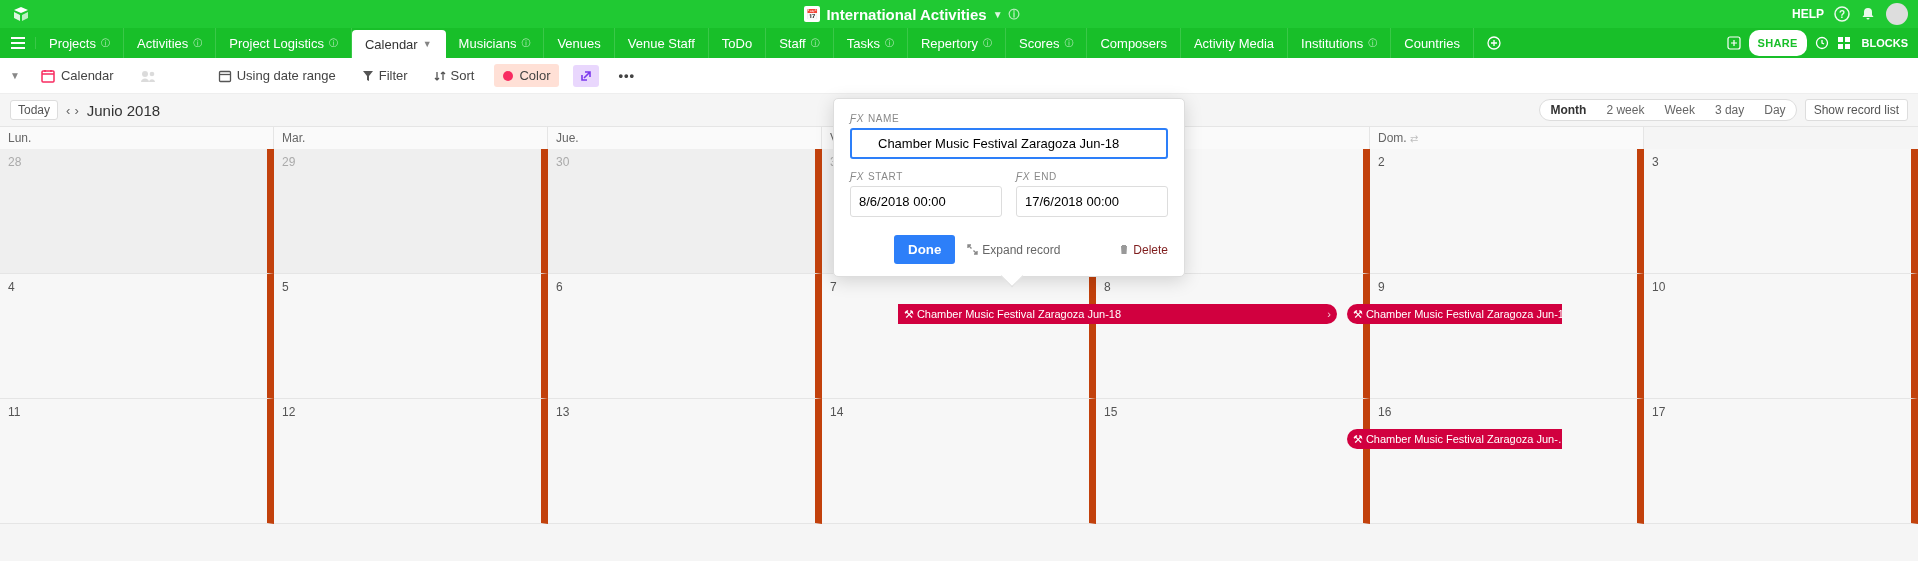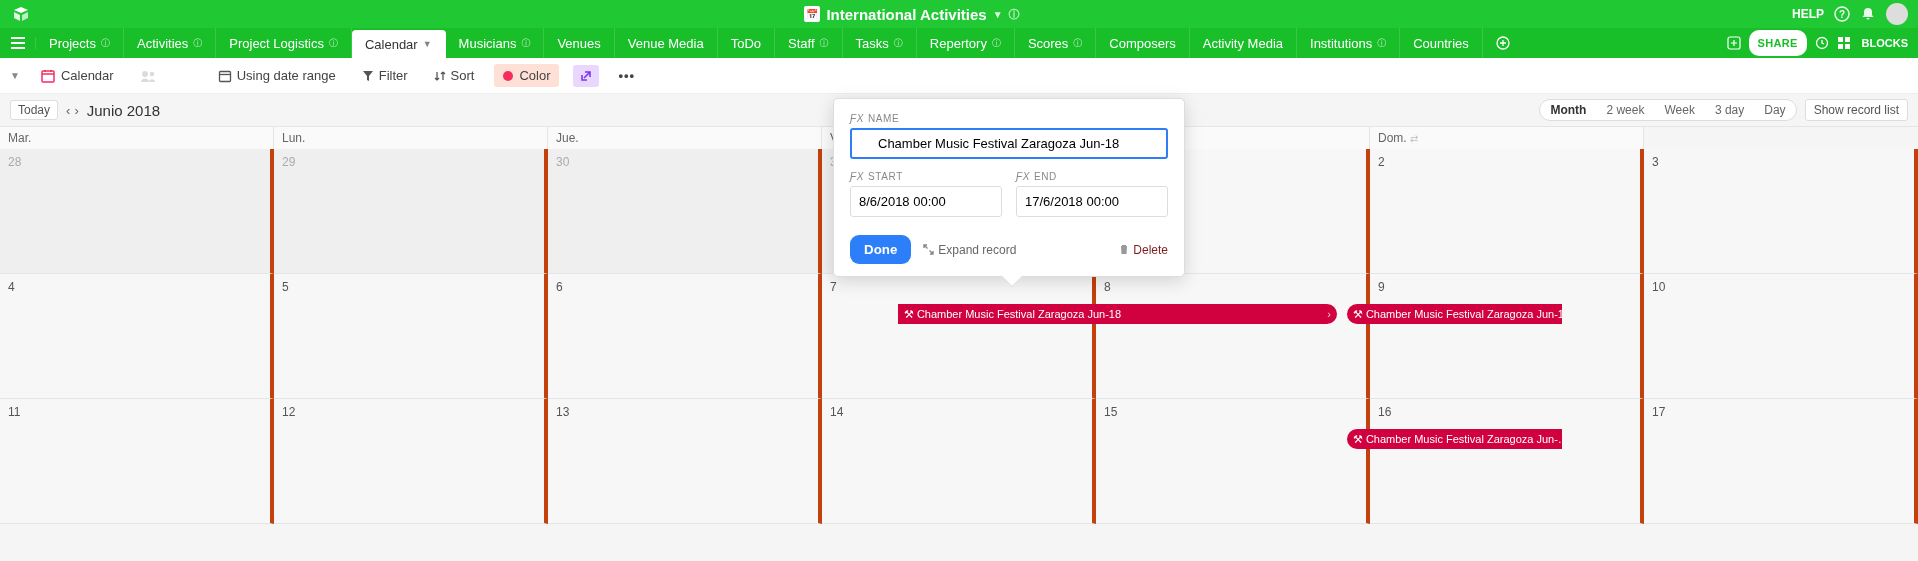--- a/index.html
+++ b/index.html
@@ -42,42 +42,42 @@
   .date-row .spacer { flex:1;}
   .date-row .ranges { display:flex; background:#fff; border:1px solid #ddd; border-radius:12px; overflow:hidden; font-size:12px;}
   .date-row .ranges span { padding:3px 10px; color:#666; cursor:pointer;}
   .date-row .ranges span.sel { font-weight:600; color:#333;}
   .date-row .show-list { background:#fff; border:1px solid #ddd; border-radius:3px; padding:3px 8px; font-size:12px; margin-left:8px; color:#555;}
 
   
   .cal-head { display:grid; grid-template-columns:repeat(7,1fr); border-top:1px solid #e5e5e5;}
   .cal-head div { font-size:12px; color:#666; padding:4px 8px; border-right:1px solid #e5e5e5; background:#fafafa;}
   .cal-body { display:grid; grid-template-columns:repeat(7,1fr); grid-template-rows:125px 125px 125px;}
-  .cell { border-right:4px solid #c2410c; border-bottom:1px solid #e5e5e5; padding:6px 8px; font-size:12px; color:#555; position:relative; background:#f7f7f7;}
+  .cell { border-right:7px solid #c2410c; border-bottom:1px solid #e5e5e5; padding:6px 8px; font-size:12px; color:#555; position:relative; background:#f7f7f7;}
   .cell.prev { background:#efefef; color:#aaa;}
   .cell .num { font-size:12px;}
 
   .event { position:absolute; height:20px; background:#d1003f; color:#fff; font-size:11px; display:flex; align-items:center; padding:0 6px; border-radius:10px; white-space:nowrap; overflow:hidden; z-index:2;}
   .event .arrow { margin-left:auto; opacity:.8;}
   .ev1 { top:304px; left:898px; width:439px; border-top-left-radius:0; border-bottom-left-radius:0;}
   .ev1::before { content:"00"; color:#fff; background:#d1003f; position:absolute; left:-20px; width:20px; height:20px; display:flex;align-items:center;justify-content:center; font-size:10px; border-radius:10px 0 0 10px;}
   .ev2 { top:304px; left:1347px; width:215px; border-radius:10px 0 0 10px;}
   .ev3 { top:429px; left:1347px; width:215px; border-radius:10px 0 0 10px;}
 
   
   .popover { position:absolute; top:98px; left:833px; width:352px; background:#fff; border:1px solid #ddd; border-radius:5px; box-shadow:0 4px 18px rgba(0,0,0,.15); padding:14px 16px 12px; z-index:10; font-size:13px;}
   .popover .fld-label { display:flex; align-items:center; gap:4px; font-size:10px; letter-spacing:.6px; color:#888; text-transform:uppercase; margin-bottom:4px;}
   .popover .name-input { width:100%; border:2px solid #2d7ff9; border-radius:3px; padding:6px 6px 6px 26px; font-size:13px; position:relative;}
   .popover .name-wrap { position:relative; margin-bottom:12px;}
   .popover .name-wrap .ico { position:absolute; left:6px; top:7px; font-size:13px;}
   .popover .dates { display:flex; gap:14px; margin-bottom:18px;}
   .popover .dates .col { flex:1;}
   .popover .dates input { width:100%; border:1px solid #ddd; border-radius:3px; padding:7px 8px; font-size:13px;}
   .popover .actions { display:flex; align-items:center;}
-  .popover .done { background:#2d7ff9; color:#fff; border:none; border-radius:9px; padding:7px 14px; font-weight:600; cursor:pointer;}
+  .popover .done { background:#2d7ff9; color:#fff; border:none; border-radius:3px; padding:7px 14px; font-weight:600; cursor:pointer;margin-left:44px;}
   .popover .expand { margin-left:12px; color:#666; font-size:12px; cursor:pointer; display:flex; gap:4px; align-items:center;}
   .popover .delete { margin-left:auto; color:#7f1d1d; font-size:12px; cursor:pointer; display:flex; gap:4px; align-items:center;}
   .popover .tail { position:absolute; bottom:-8px; left:170px; width:16px; height:16px; background:#fff; transform:rotate(45deg); border-right:1px solid #ddd; border-bottom:1px solid #ddd;}
 
   svg { display:block;}
 </style>
 </head>
 <body>
 
 <div class="app-header">
@@ -135,21 +135,21 @@
         <span style="font-size:9px;opacity:.6;">▼</span>
       </div>
       <div class="tab">
         <span>Musicians</span>
         <span class="sup">ⓘ</span>
       </div>
       <div class="tab">
         <span>Venues</span>
       </div>
       <div class="tab">
-        <span>Venue Media</span>
+        <span>Venue Staff</span>
       </div>
       <div class="tab">
         <span>ToDo</span>
       </div>
       <div class="tab">
         <span>Staff</span>
         <span class="sup">ⓘ</span>
       </div>
       <div class="tab">
         <span>Tasks</span>
@@ -274,22 +274,22 @@
       <span class="sel">Month</span>
       <span>2 week</span>
       <span>Week</span>
       <span>3 day</span>
       <span>Day</span>
     </div>
   <span class="show-list">Show record list</span>
 </div>
 
 <div class="cal-head" id="weekdays">
+    <div>Lun.</div>
     <div>Mar.</div>
-    <div>Lun.</div>
     <div>Jue.</div>
     <div>Vie.</div>
     <div>Sáb.</div>
     <div>Dom. <span style="opacity:.4;font-size:10px;">⇄</span></div>
   </div>
 
 <div class="cal-body" id="calbody">
     <div class="cell prev"><span class="num">28</span></div>
     <div class="cell prev"><span class="num">29</span></div>
     <div class="cell prev"><span class="num">30</span></div>

